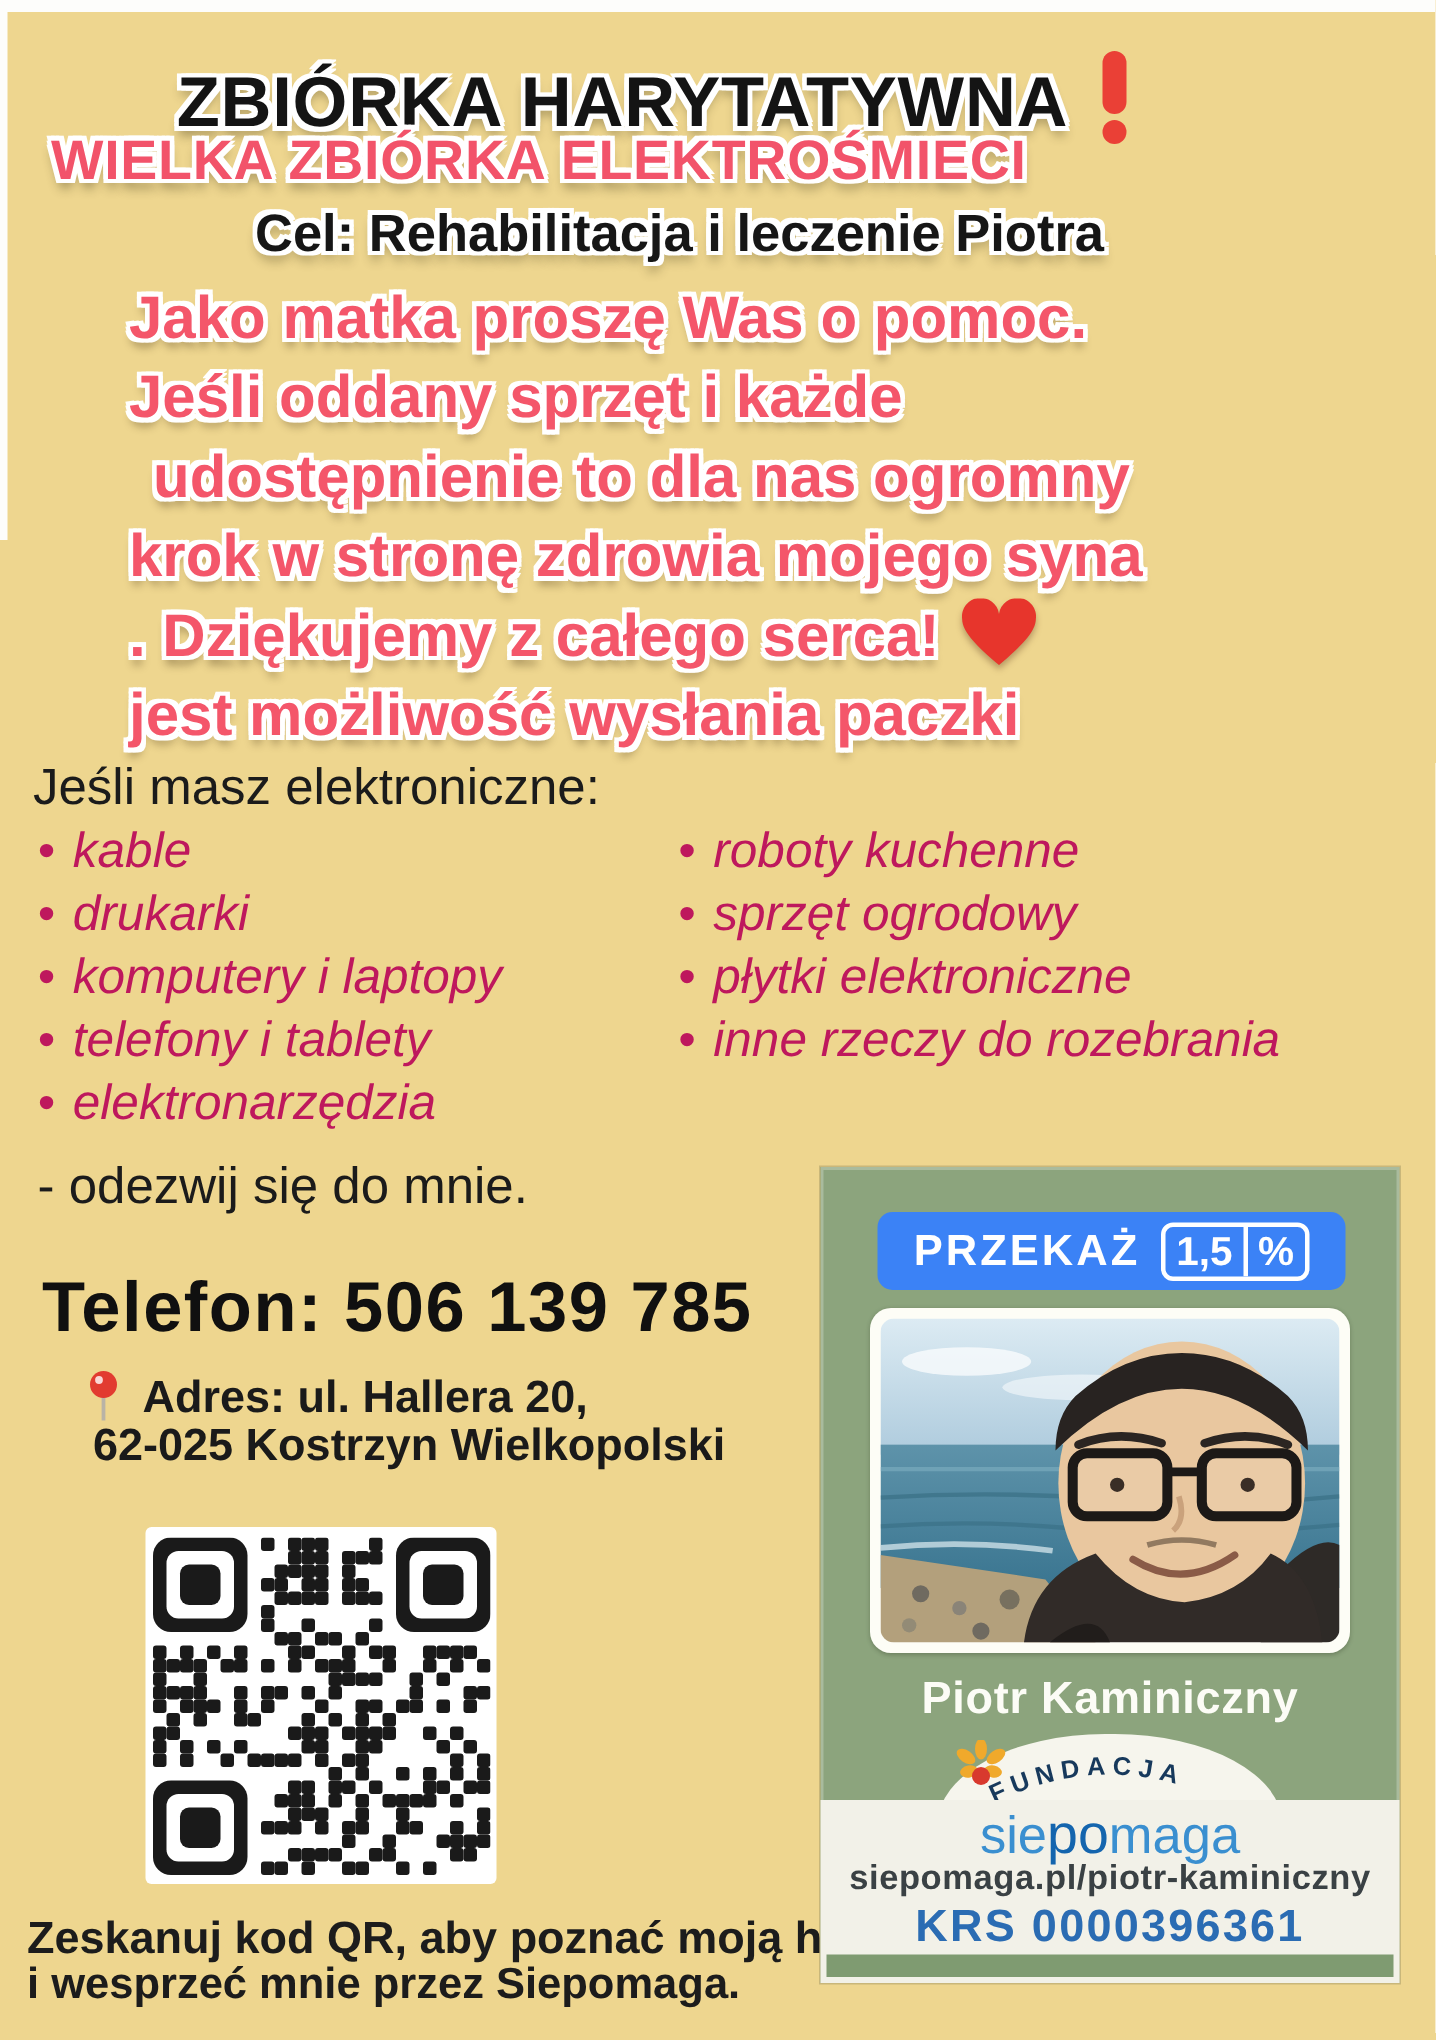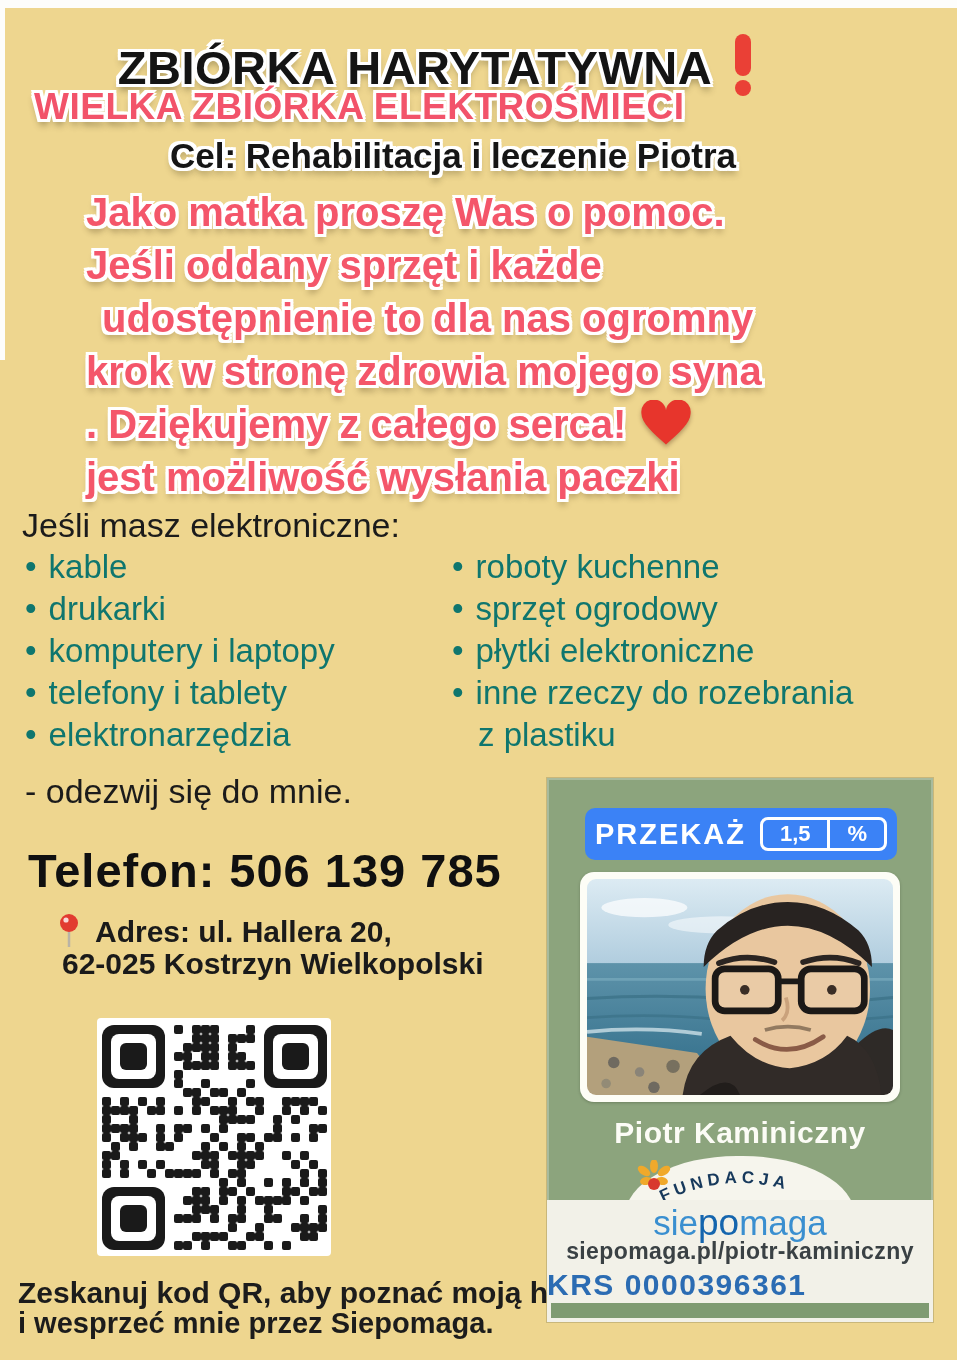--- a/index.html
+++ b/index.html
@@ -31,21 +31,21 @@
      0 6px 6px rgba(70,50,20,.4);}
   .appeal-line:nth-child(3){padding-left:16px;}
   .heart{display:inline-block;width:52px;height:46px;vertical-align:-8px;margin-left:14px;
          filter:drop-shadow(0 3px 2px rgba(80,40,20,.35));}
 
   
   .items-header{position:absolute;top:506px;left:22px;font-size:34px;color:#1b1b1b;}
   .col{position:absolute;top:546px;list-style:none;margin:0;padding:0;}
   .col-left{left:25px;}
   .col-right{left:452px;}
-  .col li{font-size:33px;line-height:42px;color:#0f766e;white-space:nowrap;}
+  .col li{font-size:33px;line-height:42px;color:#be185d;white-space:nowrap;font-style:italic;}
   .col li .b{margin-right:12px;}
   .col li.no-bullet{padding-left:26px;}
   .contact-prompt{position:absolute;top:772px;left:25px;font-size:34px;color:#1b1b1b;}
 
   
   .phone{position:absolute;top:843px;left:28px;font-size:47px;font-weight:800;color:#101010;letter-spacing:1px;}
   .pin{position:absolute;left:58px;top:913px;width:22px;height:36px;}
   .addr1{position:absolute;top:915px;left:95px;font-size:30px;font-weight:700;color:#1a1a1a;}
   .addr2{position:absolute;top:947px;left:62px;font-size:30px;font-weight:700;color:#1a1a1a;}
 
@@ -55,38 +55,38 @@
   .caption1{position:absolute;top:1276px;left:18px;font-size:30px;font-weight:700;color:#1c1c1c;}
   .caption2{position:absolute;top:1307px;left:18px;font-size:29px;font-weight:700;color:#1c1c1c;}
 
   
   .card{position:absolute;left:547px;top:778px;width:386px;height:544px;background:#8ca47d;
         box-shadow:inset 0 0 0 2px rgba(255,255,255,.25), 0 0 0 1px rgba(90,90,60,.25);}
   .banner{position:absolute;left:38px;top:30px;width:312px;height:52px;background:#3b82f6;border-radius:10px;
           display:flex;align-items:center;justify-content:center;gap:14px;}
   .banner .txt{color:#fff;font-size:29px;font-weight:800;letter-spacing:2px;}
   .pct{display:inline-flex;align-items:stretch;border:3px solid #fff;border-radius:8px;overflow:hidden;}
-  .pct span{color:#fff;font-size:22px;font-weight:800;padding:1px 17px;display:flex;align-items:center;}
+  .pct span{color:#fff;font-size:27px;font-weight:800;padding:1px 7px;display:flex;align-items:center;}
   .pct .sep{border-left:3px solid #fff;}
   .photo-frame{position:absolute;left:33px;top:94px;width:320px;height:230px;background:#fdfdf6;
                border-radius:14px;padding:0;overflow:hidden;box-shadow:0 1px 3px rgba(40,50,30,.3);}
   .photo-frame svg{position:absolute;left:7px;top:7px;width:306px;height:216px;border-radius:9px;}
   .person-name{position:absolute;top:338px;left:0;width:100%;text-align:center;color:#fcfcf6;
                font-size:30px;font-weight:700;letter-spacing:.5px;}
   .badge{position:absolute;left:78px;top:378px;width:230px;height:70px;background:#f6f5ed;
          border-radius:115px 115px 10px 10px / 62px 62px 10px 10px;}
   .badge svg{position:absolute;left:12px;top:4px;}
   .flower{position:absolute;left:99px;top:34px;width:34px;height:32px;}
   .card-white{position:absolute;left:0;top:422px;width:386px;height:122px;background:#f2f1e8;}
   .brand{position:absolute;left:0;top:424px;width:100%;text-align:center;font-weight:400;z-index:3;}
   .brand .sie,.brand .maga{color:#3a8fd0;font-size:35px;}
   .brand .po{color:#1465ae;font-size:37px;}
   .card-url{position:absolute;left:0;top:460px;width:100%;text-align:center;color:#3a4144;
             font-size:23px;font-weight:700;letter-spacing:.4px;z-index:3;}
-  .card-krs{position:absolute;left:0;top:490px;width:100%;text-align:left;color:#2b6cb3;
+  .card-krs{position:absolute;left:0;top:490px;width:100%;text-align:center;color:#2b6cb3;
             font-size:30px;font-weight:800;letter-spacing:1.5px;z-index:3;}
   .card-strip{position:absolute;left:4px;top:525px;width:378px;height:15px;background:#7f9b71;}
 </style>
 </head>
 <body>
 
 <div class="page">
   <div class="edge-top"></div>
   <div class="edge-left"></div>
 
@@ -113,21 +113,20 @@
     <li><span class="b">•</span><span>drukarki</span></li>
     <li><span class="b">•</span><span>komputery i laptopy</span></li>
     <li><span class="b">•</span><span>telefony i tablety</span></li>
     <li><span class="b">•</span><span>elektronarzędzia</span></li>
   </ul>
   <ul class="col col-right">
     <li><span class="b">•</span><span>roboty kuchenne</span></li>
     <li><span class="b">•</span><span>sprzęt ogrodowy</span></li>
     <li><span class="b">•</span><span>płytki elektroniczne</span></li>
     <li><span class="b">•</span><span>inne rzeczy do rozebrania</span></li>
-    <li class="no-bullet"><span>z plastiku</span></li>
   </ul>
   <div class="contact-prompt">- odezwij się do mnie.</div>
 
   <div class="phone">Telefon: 506 139 785</div>
   <svg class="pin" viewBox="0 0 22 36">
     <line x1="11" y1="16" x2="11" y2="34" stroke="#b9b3a6" stroke-width="2.5"></line>
     <circle cx="11" cy="10" r="9" fill="#e23b30"></circle>
     <circle cx="8" cy="7" r="2.6" fill="#ffffff" opacity=".8"></circle>
   </svg>
   <div class="addr1">Adres: ul. Hallera 20,</div>

